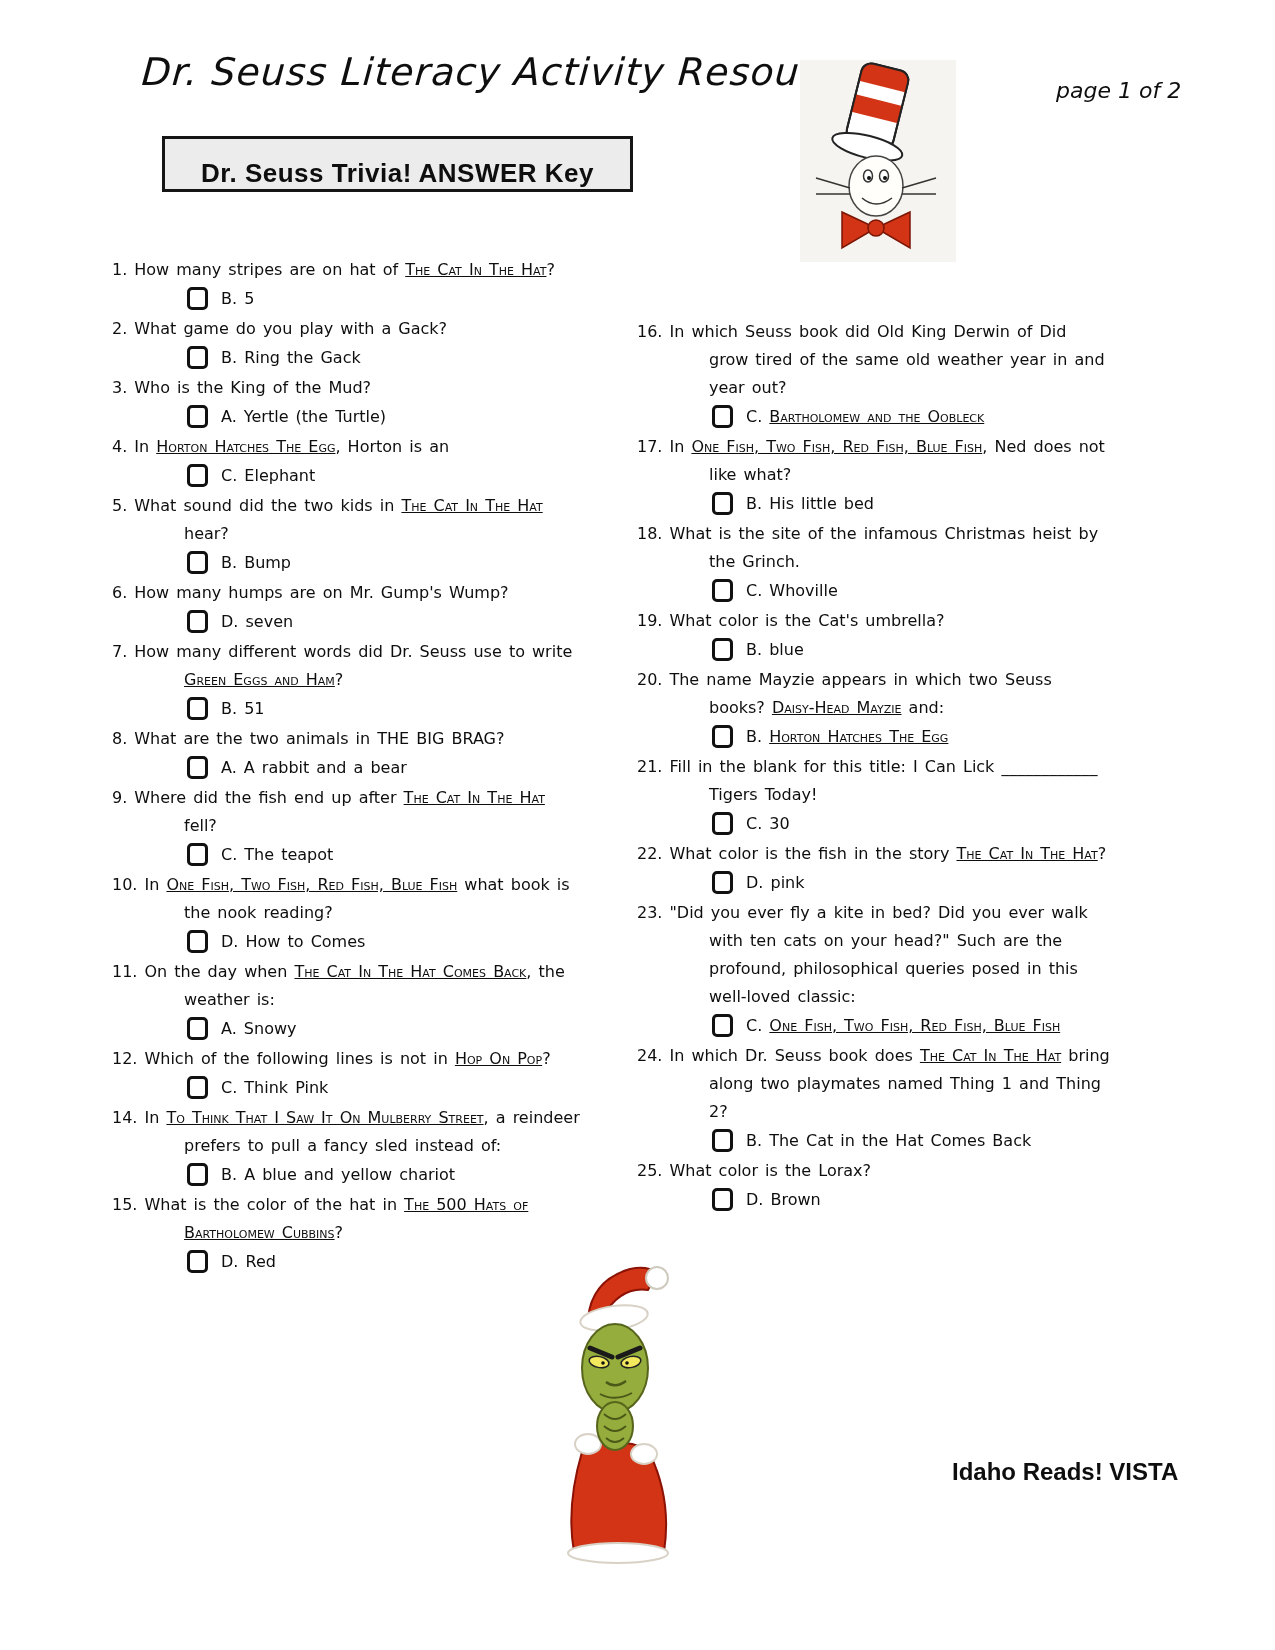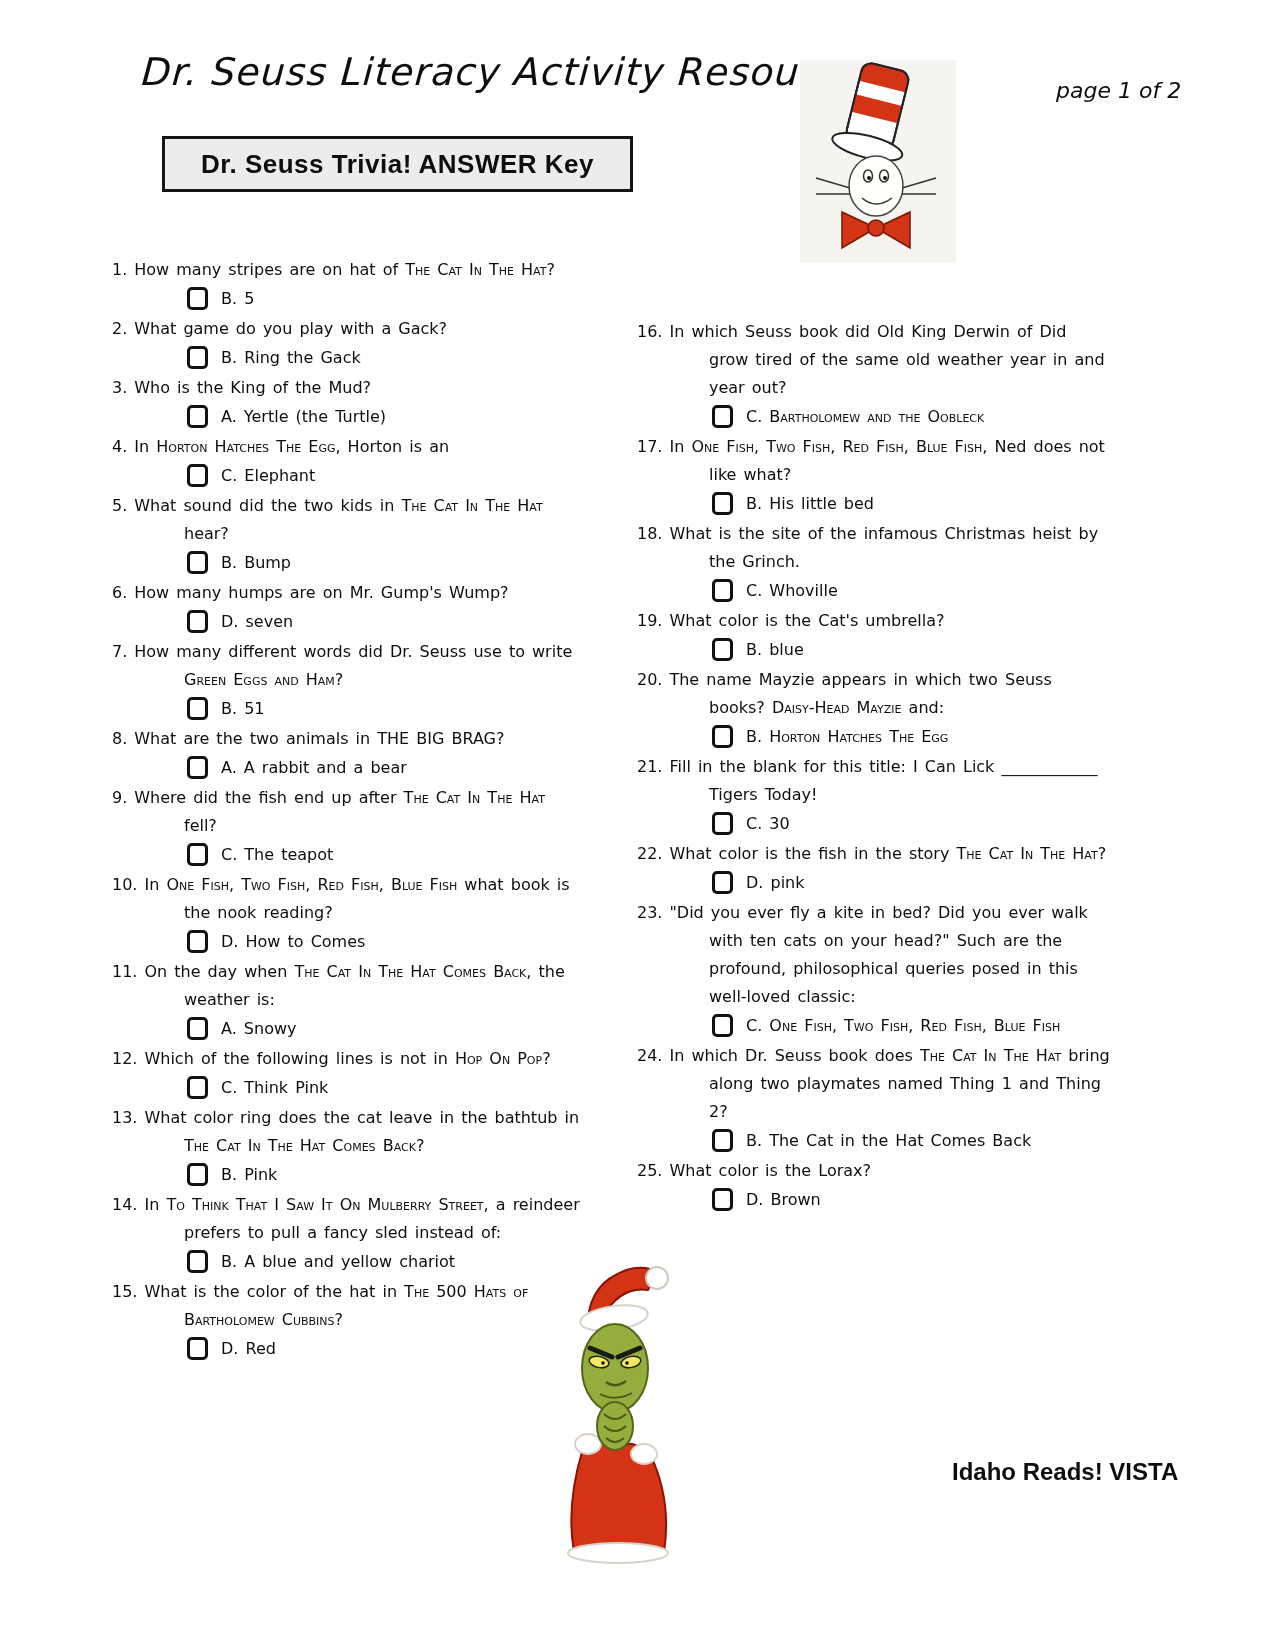--- a/index.html
+++ b/index.html
@@ -15,37 +15,37 @@
     white-space:nowrap;
   }
   .page-num{
     position:absolute;left:1056px;top:66px;font-size:22px;font-style:italic;
     white-space:nowrap;
     margin-top:12px;
   }
   .title-box{
     position:absolute;left:162px;top:136px;width:471px;height:56px;
     background:var(--boxfill);border:3px solid #151515;box-sizing:border-box;
-    display:flex;align-items:center;justify-content:center;
+    display:flex;align-items:flex-end;justify-content:center;
     font-family:"Liberation Sans",sans-serif;font-weight:bold;font-size:26px;
     letter-spacing:.5px;
   }
 
   .illustration{position:absolute;}
   .cat-img{left:800px;top:60px;}
   .grinch-img{left:552px;top:1256px;}
 
   .col{position:absolute;font-size:16px;line-height:28px;}
   .col-left{left:112px;top:256px;width:472px;}
   .col-right{left:637px;top:318px;width:474px;}
 
   .q{margin-bottom:2px;}
   .q-text{padding-left:72px;text-indent:-72px;word-spacing:2px;}
   .q-num{padding-right:7px;}
-  .sc{font-variant:small-caps;}
+  .sc{font-variant:small-caps;text-decoration:underline;}
 
   .a-row{
     margin-left:75px;display:flex;align-items:center;gap:13px;
     height:29px;white-space:nowrap;
   }
   .cbx{
     width:15px;height:17px;border:3.5px solid #111;border-radius:5px;
     flex:0 0 auto;background:#fff;
   }
   .a-label{word-spacing:2px;}
@@ -196,27 +196,20 @@
         </div>
       </div>
       <div class="q">
         <div class="q-text"><span class="q-num">12.</span><span>Which of the following lines is not in </span><span class="sc">Hop On Pop</span><span>?</span></div>
         <div class="a-row">
           <span class="cbx"></span>
           <span class="a-label"><span>C. Think Pink</span></span>
         </div>
       </div>
       <div class="q">
-        <div class="q-text"><span class="q-num">13.</span><span>What color ring does the cat leave in the bathtub in </span><span class="sc">The Cat In The Hat Comes Back</span><span>?</span></div>
-        <div class="a-row">
-          <span class="cbx"></span>
-          <span class="a-label"><span>B. Pink</span></span>
-        </div>
-      </div>
-      <div class="q">
         <div class="q-text"><span class="q-num">14.</span><span>In </span><span class="sc">To Think That I Saw It On Mulberry Street</span><span>, a reindeer prefers to pull a fancy sled instead of:</span></div>
         <div class="a-row">
           <span class="cbx"></span>
           <span class="a-label"><span>B. A blue and yellow chariot</span></span>
         </div>
       </div>
       <div class="q">
         <div class="q-text"><span class="q-num">15.</span><span>What is the color of the hat in </span><span class="sc">The 500 Hats of Bartholomew Cubbins</span><span>?</span></div>
         <div class="a-row">
           <span class="cbx"></span>

